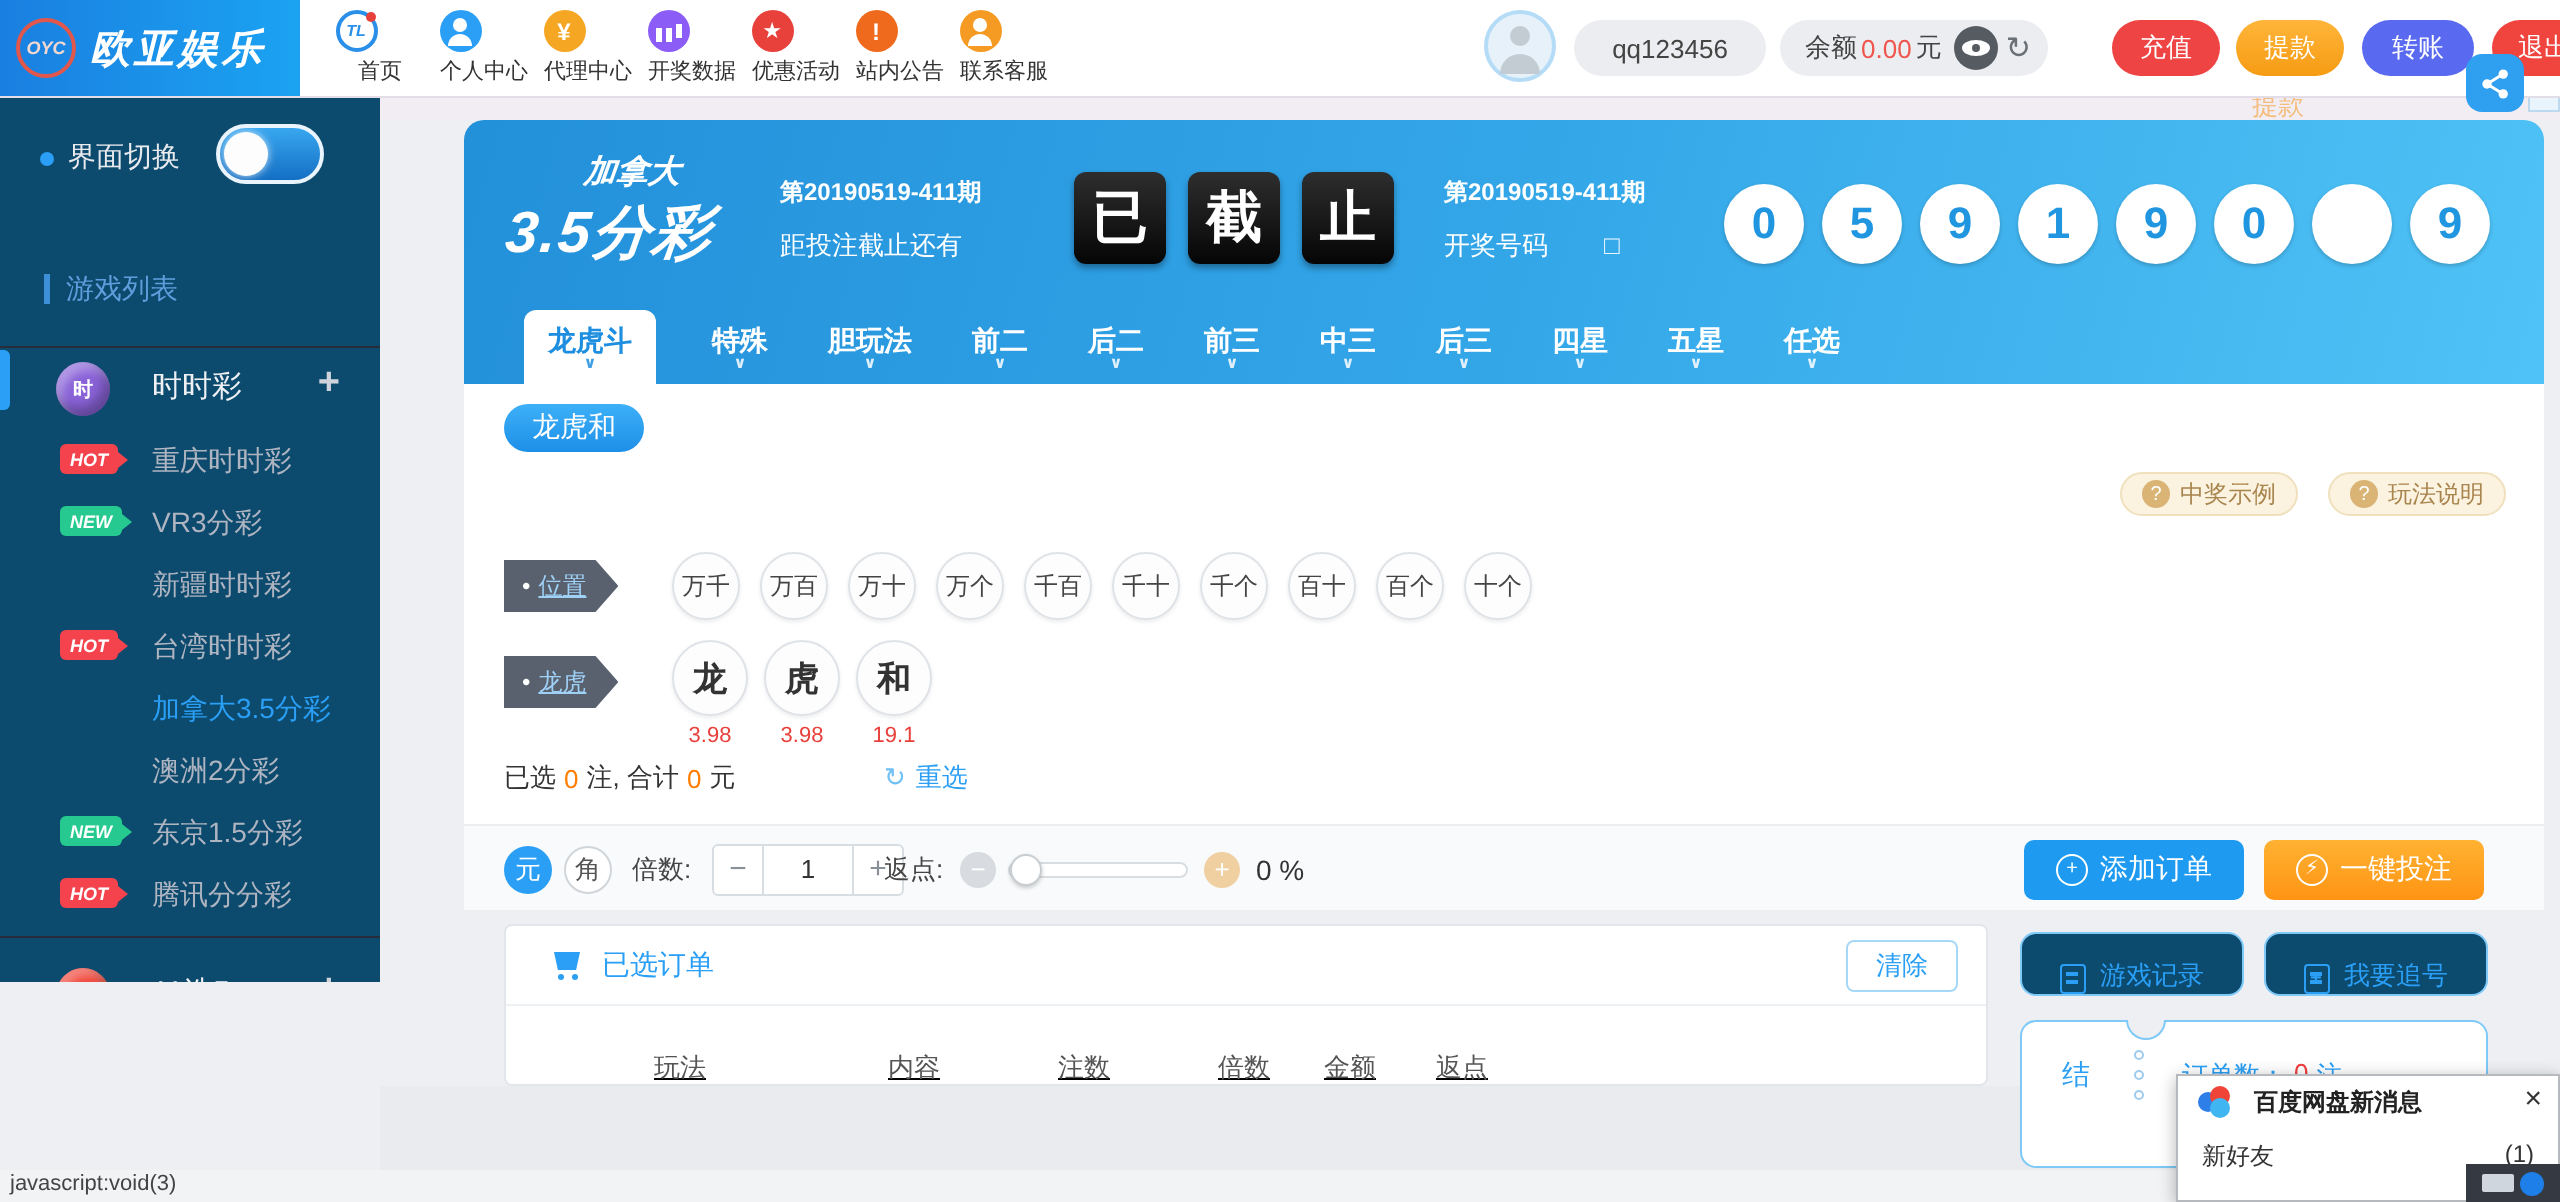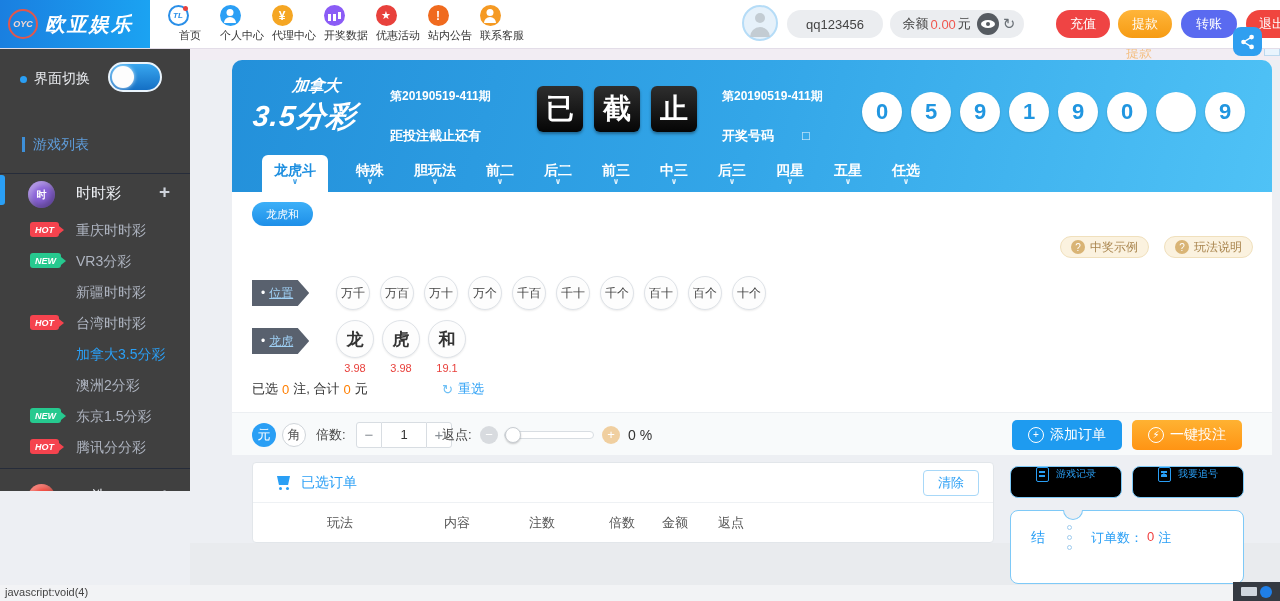--- a/index.html
+++ b/index.html
@@ -40,21 +40,21 @@
   .hbtn { position:absolute; top:10px; height:28px; border-radius:14px; color:#fff; font-size:13px; display:flex; align-items:center; justify-content:center; cursor:pointer; border:none; }
   .btn-recharge { left:1056px; width:54px; background:#ef4444; }
   .btn-withdraw { left:1118px; width:54px; background:linear-gradient(180deg,#ffb53a,#f69b13); }
   .btn-transfer { left:1181px; width:56px; background:#5a6af0; }
   .btn-logout { left:1246px; width:52px; background:#f0453e; }
   .ghost-withdraw { position:absolute; left:1126px; top:44px; font-size:13px; color:rgba(245,150,30,.55); z-index:29; }
   .sharechip { position:absolute; left:1233px; top:27px; width:29px; height:29px; background:#2f9ff0; border-radius:8px; z-index:31; display:flex; align-items:center; justify-content:center; cursor:pointer; }
   .edge-frag { position:absolute; left:1264px; top:30px; width:16px; height:26px; background:#e9f4fd; border:1px solid #bcd9ef; z-index:28; }
 
   
-  .sidebar { position:absolute; left:0; top:48px; width:190px; height:443px; background:#404040; overflow:hidden; z-index:10; }
+  .sidebar { position:absolute; left:0; top:48px; width:190px; height:443px; background:#0c4a6e; overflow:hidden; z-index:10; }
   .uiswitch-row { position:relative; height:62px; }
   .uiswitch-bullet { position:absolute; left:20px; top:28px; width:7px; height:7px; background:#2a9ff5; border-radius:50%; }
   .uiswitch-label { position:absolute; left:34px; top:22px; font-size:14px; color:#e8eaee; }
   .toggle { position:absolute; left:108px; top:14px; width:54px; height:30px; border-radius:15px; background:linear-gradient(180deg,#38a7f0,#146fc4); border:2px solid #eaf4fc; cursor:pointer; }
   .toggle-knob { position:absolute; left:2px; top:2px; width:22px; height:22px; background:#fdfdfd; border-radius:50%; box-shadow:0 0 4px rgba(255,255,255,.8); }
   .section-head { position:relative; height:46px; margin-top:18px; border-bottom:1px solid #262c3a; }
   .section-bar { position:absolute; left:22px; top:9px; width:3px; height:15px; background:#3d8fd8; }
   .section-title { position:absolute; left:33px; top:8px; font-size:14px; color:#5f9edd; }
   .group-row { position:relative; height:40px; cursor:pointer; }
   .ball { position:absolute; left:28px; top:7px; width:27px; height:27px; border-radius:50%; display:flex; align-items:center; justify-content:center; color:#fff; font-size:10px; font-weight:bold; box-shadow:inset -3px -4px 6px rgba(0,0,0,.3), inset 3px 4px 5px rgba(255,255,255,.35); }
@@ -77,34 +77,34 @@
 
   
   .main { position:absolute; left:190px; top:48px; width:1090px; height:537px; }
   .topband { position:absolute; left:0; top:0; width:1090px; height:12px; background:#f2edf3; }
   .bannerwrap { position:absolute; left:42px; top:12px; width:1040px; height:132px; border-radius:10px 10px 0 0; background:linear-gradient(105deg,#2390da 0%,#33a6e8 50%,#4fc2f6 100%); }
   .game-logo { position:absolute; left:22px; top:16px; width:150px; color:#fff; font-style:italic; font-weight:bold; transform:skewX(-6deg); }
   .game-logo .l1 { font-size:16px; margin-left:36px; }
   .game-logo .l2 { font-size:29px; letter-spacing:1px; }
   .issue-left { position:absolute; left:158px; top:28px; color:#fff; }
   .issue-left .i1, .issue-right .i1 { font-size:12px; font-weight:bold; }
-  .issue-left .i2, .issue-right .i2 { font-size:13px; margin-top:22px;font-weight:bold; }
+  .issue-left .i2, .issue-right .i2 { font-size:13px; margin-top:9px; }
   .tiles { position:absolute; left:305px; top:26px; display:flex; gap:11px; }
   .tile { width:46px; height:46px; background:linear-gradient(180deg,#2e2e2e,#050505); border-radius:6px; color:#fff; font-size:28px; font-weight:bold; display:flex; align-items:center; justify-content:center; box-shadow:0 2px 3px rgba(0,0,0,.35); }
   .issue-right { position:absolute; left:490px; top:28px; color:#fff; }
   .sq-glyph { margin-left:28px; font-size:13px; opacity:.9; }
   .numbers { position:absolute; left:630px; top:32px; display:flex; gap:9px; }
   .numball { width:40px; height:40px; border-radius:50%; background:#fff; color:#2196e0; font-size:22px; font-weight:bold; display:flex; align-items:center; justify-content:center; box-shadow:0 1px 2px rgba(0,0,0,.2); }
   .tabbar { position:absolute; left:0; bottom:0; height:37px; width:100%; display:flex; align-items:flex-end; padding-left:30px; gap:26px; }
   .tab { height:37px; display:flex; flex-direction:column; align-items:center; justify-content:center; color:#fff; font-size:14px; font-weight:bold; cursor:pointer; padding:0 2px; line-height:15px; }
   .tab .chev { font-size:8px; line-height:7px; opacity:.85; }
   .tab.active { background:#fff; color:#1e8fe0; border-radius:6px 6px 0 0; padding:0 12px; }
 
   .card { position:absolute; left:42px; top:144px; width:1040px; height:263px; background:#fff; }
-  .subtab { position:absolute; left:20px; top:10px; height:24px; padding:0 14px; border-radius:12px; background:linear-gradient(180deg,#3db0f8,#1e8fe8); color:#fff; font-size:11px; display:flex; align-items:center; cursor:pointer; }
+  .subtab { position:absolute; left:20px; top:10px; height:24px; padding:0 14px; border-radius:12px; background:linear-gradient(180deg,#3db0f8,#1e8fe8); color:#fff; font-size:14px; display:flex; align-items:center; cursor:pointer; }
   .help-pill { position:absolute; top:44px; height:22px; border-radius:11px; background:#fbf2df; border:1px solid #f0e0bd; color:#a9854e; font-size:12px; display:flex; gap:5px; padding:0 10px; align-items:center; cursor:pointer; }
   .help1 { left:828px; } .help2 { left:932px; }
   .qmark { width:14px; height:14px; border-radius:50%; background:#d9b475; color:#fff; font-size:10px; display:flex; align-items:center; justify-content:center; }
   .tag { position:absolute; left:20px; height:26px; background:#59616e; color:#fff; display:flex; align-items:center; gap:4px; padding:0 16px 0 9px; clip-path:polygon(0 0,80% 0,100% 50%,80% 100%,0 100%); font-size:12px; }
   .tag .tlabel { color:#9fd0f5; text-decoration:underline; }
   .row-pos { position:absolute; left:0; top:84px; width:100%; height:40px; }
   .row-pos .tag { top:4px; }
   .pos-circles { position:absolute; left:104px; top:0; display:flex; gap:10px; }
   .circle-btn { width:34px; height:34px; border-radius:50%; background:#fdfdfd; border:1px solid #dfe3e8; box-shadow:0 1px 2px rgba(0,0,0,.08); display:flex; align-items:center; justify-content:center; font-size:12px; color:#444; cursor:pointer; }
   .row-lh { position:absolute; left:0; top:128px; width:100%; height:56px; }
@@ -143,25 +143,25 @@
   .btn-oicon { width:16px; height:16px; border:1.5px solid #fff; border-radius:50%; display:flex; align-items:center; justify-content:center; font-size:10px; line-height:10px; }
 
   .grayband { position:absolute; left:0; top:495px; width:1090px; height:42px; background:#e9ebee; z-index:4; }
   .ordercard { position:absolute; left:62px; top:414px; width:742px; height:81px; background:#fff; border:1px solid #e2e6ea; border-radius:4px; z-index:5; }
   .oc-head { position:relative; height:40px; border-bottom:1px solid #eef1f4; }
   .cart-title { position:absolute; left:22px; top:11px; color:#2a9ff5; font-size:14px; display:flex; gap:8px; align-items:center; }
   .cart-icon { position:relative; width:18px; height:14px; }
   .cart-icon::before { content:""; position:absolute; left:2px; top:0; width:13px; height:9px; background:#2a9ff5; clip-path:polygon(0 0,100% 0,85% 100%,15% 100%); }
   .cart-icon::after { content:""; position:absolute; left:4px; bottom:0; width:3px; height:3px; background:#2a9ff5; border-radius:50%; box-shadow:7px 0 0 #2a9ff5; }
   .btn-clear { position:absolute; right:14px; top:7px; width:56px; height:26px; background:#fff; border:1px solid #a8d8f8; border-radius:4px; color:#2a9ff5; font-size:13px; display:flex; align-items:center; justify-content:center; cursor:pointer; }
-  .oc-cols { display:flex; height:40px; align-items:center; }
+  .oc-cols { display:flex; height:40px; align-items:flex-end;text-decoration:underline; }
   .oc-col { font-size:13px; color:#555; text-align:center; }
   .c1{width:174px;} .c2{width:60px;} .c3{width:110px;} .c4{width:50px;} .c5{width:56px;} .c6{width:56px;}
 
-  .rbtn { position:absolute; top:418px; width:112px; height:32px; background:#000000; border:1px solid #7ec9f7; border-radius:8px; color:#2a9ff5; font-size:10px; display:flex; align-items:flex-start; justify-content:center; gap:7px; cursor:pointer; z-index:6; }
+  .rbtn { position:absolute; top:418px; width:112px; height:32px; background:#0c4a6e; border:1px solid #7ec9f7; border-radius:8px; color:#2a9ff5; font-size:13px; display:flex; align-items:flex-end; justify-content:center; gap:7px; cursor:pointer; z-index:6; }
   .rbtn1 { left:820px; } .rbtn2 { left:942px; }
   .doc-icon { width:13px; height:15px; border:1.5px solid #2a9ff5; border-radius:2px; position:relative; }
   .doc-icon::before { content:""; position:absolute; left:2px; top:3px; width:6px; height:1.5px; background:#2a9ff5; box-shadow:0 4px 0 #2a9ff5; }
   .doc-plus::after { content:"+"; position:absolute; left:2px; top:1px; font-size:10px; color:#2a9ff5; font-weight:bold; }
   .settle { position:absolute; left:820px; top:462px; width:234px; height:74px; background:#fff; border:1px solid #7ec9f7; border-radius:8px; z-index:6; }
   .notch { position:absolute; top:-1px; left:52px; width:20px; height:10px; background:#edeff3; border:1px solid #7ec9f7; border-top:none; border-radius:0 0 10px 10px; }
   .settle-char { position:absolute; left:20px; top:18px; color:#2a9ff5; font-size:14px; }
   .perf { position:absolute; left:56px; top:14px; display:flex; flex-direction:column; gap:5px; }
   .perf i { width:5px; height:5px; border:1px solid #9fccee; border-radius:50%; }
   .order-count { position:absolute; left:80px; top:18px; font-size:13px; color:#2a9ff5; display:flex; gap:4px; }
@@ -544,21 +544,36 @@
         </span>
       <span class="order-count">
         <span>订单数：</span>
         <span class="num-red">0</span>
         <span>注</span>
       </span>
     </div>
   </div>
 
   <div class="statusbar">
-    <span class="status-text">javascript:void(4)</span>
+    <span class="status-text">javascript:void(3)</span>
   </div>
 
+  <div class="popup">
+    <div class="p-title">
+      <span class="pan-logo">
+          <i class="pa"></i>
+          <i class="pb"></i>
+          <i class="pc"></i>
+        </span>
+      <span class="p-title-text">百度网盘新消息</span>
+      <span class="p-close">×</span>
+    </div>
+    <div class="p-row">
+      <span>新好友</span>
+      <span>(1)</span>
+    </div>
+  </div>
   <div class="tbthumb">
     <span class="kb"></span>
     <span class="bluedot"></span>
   </div>
 
 </div>
 
 </body></html>

